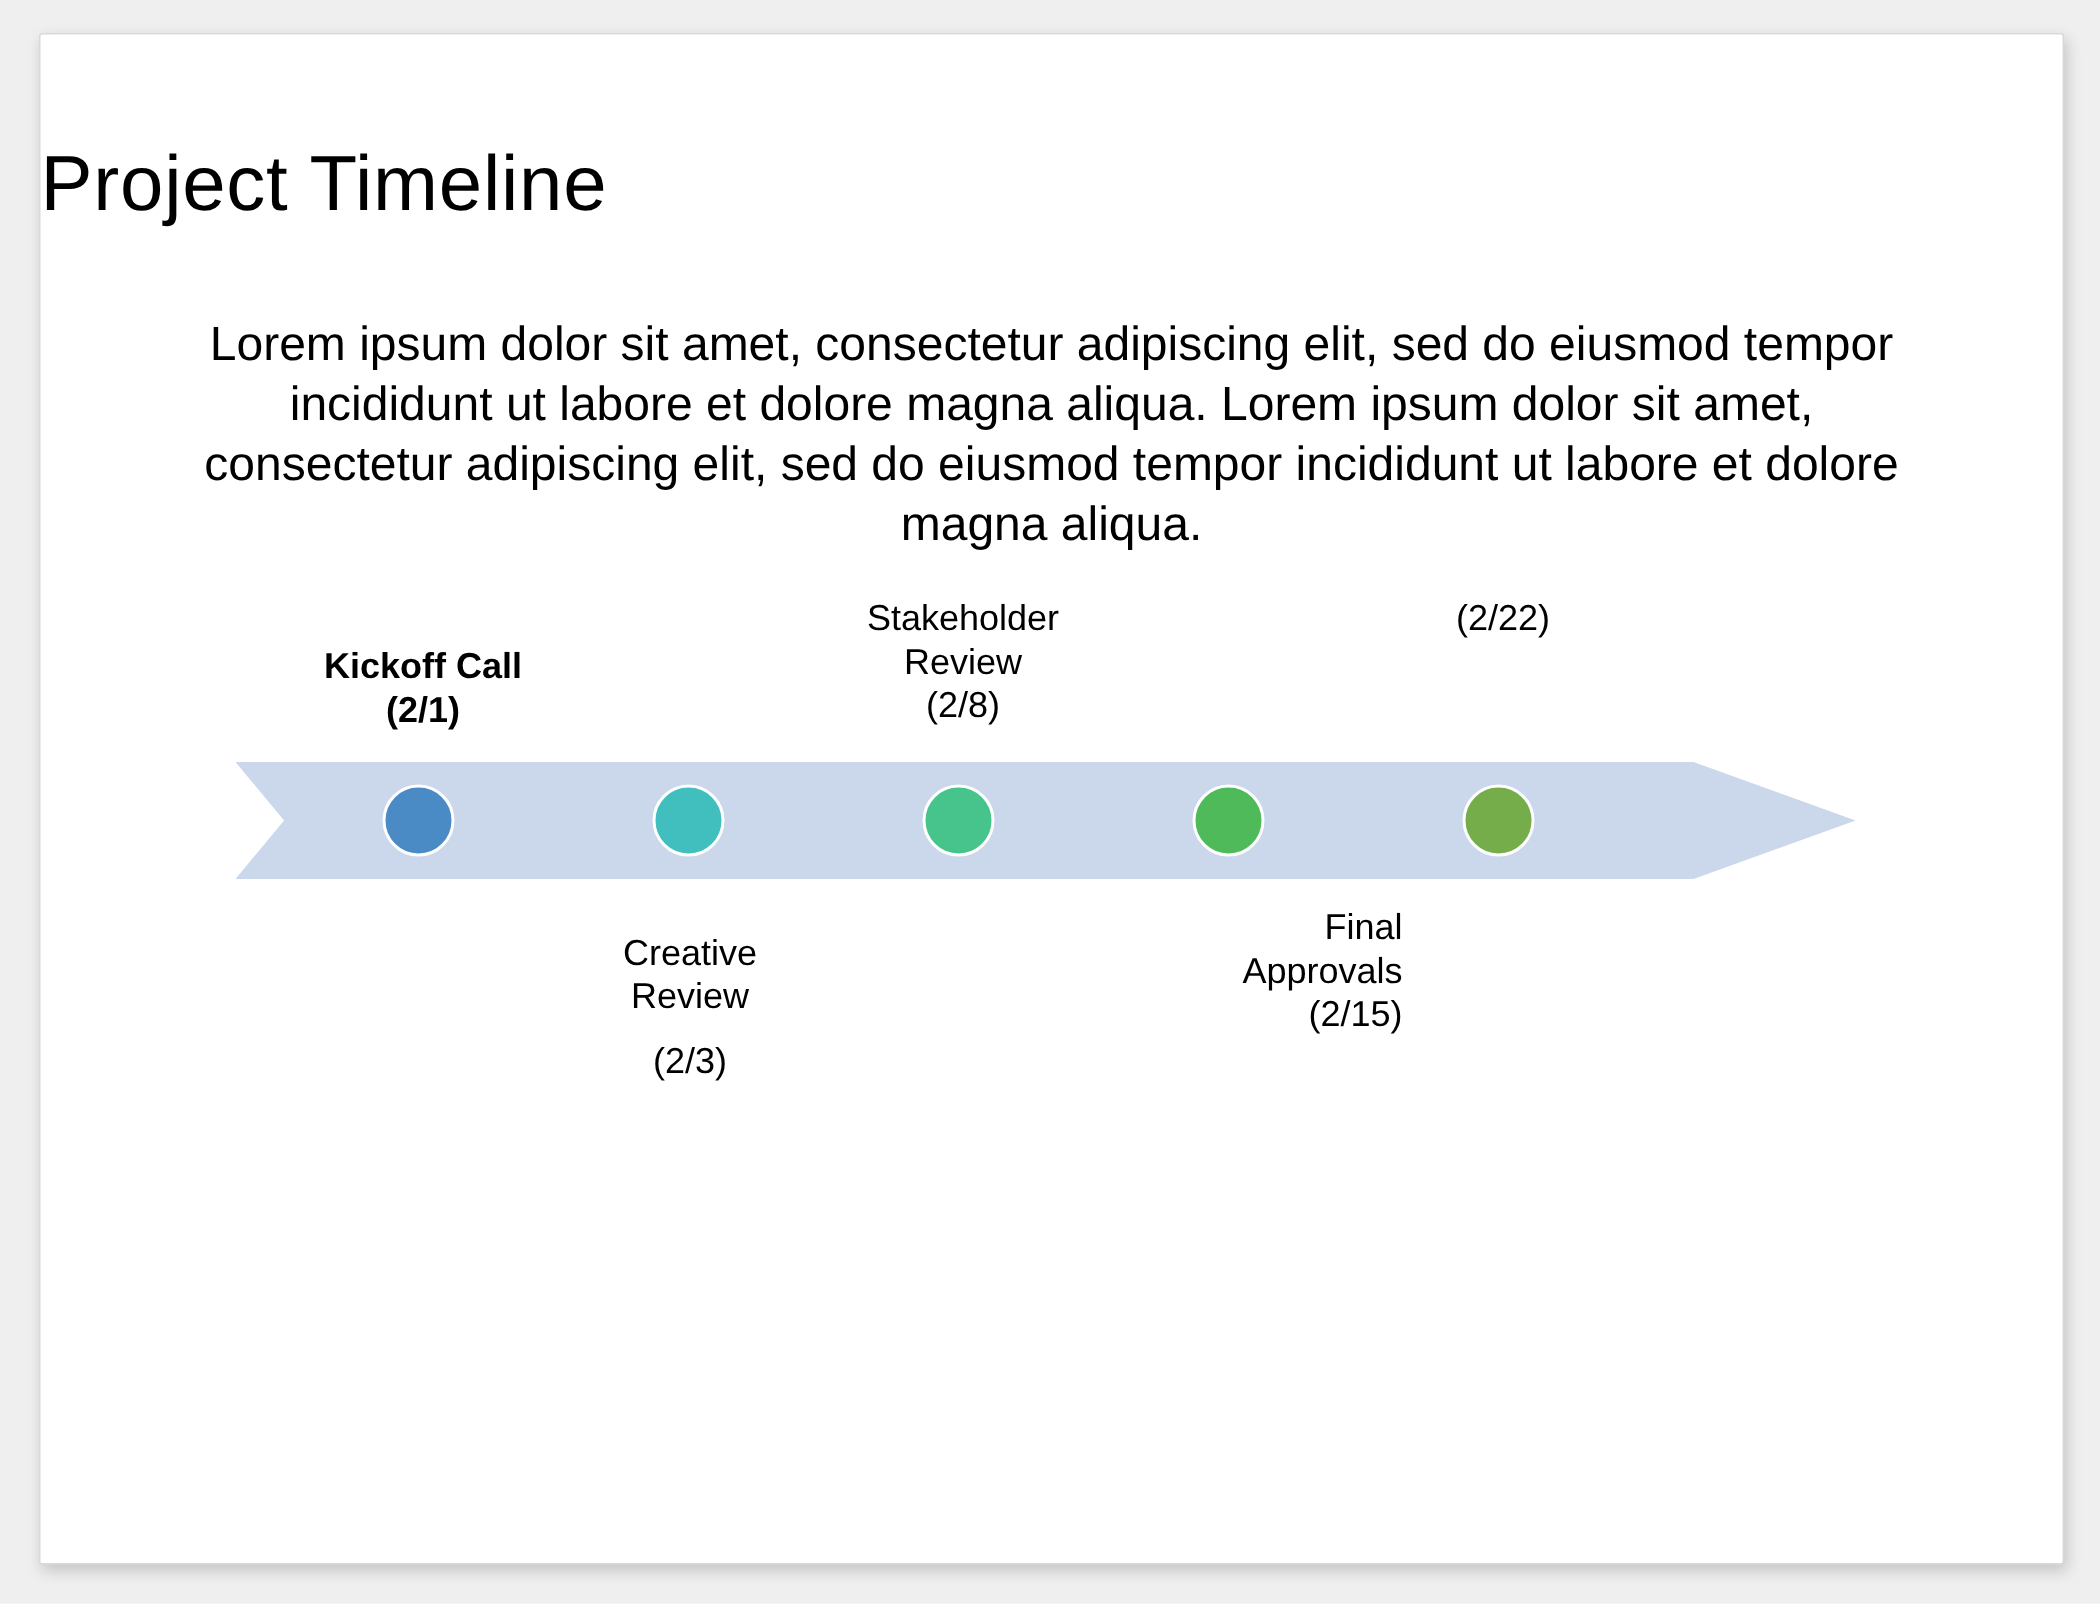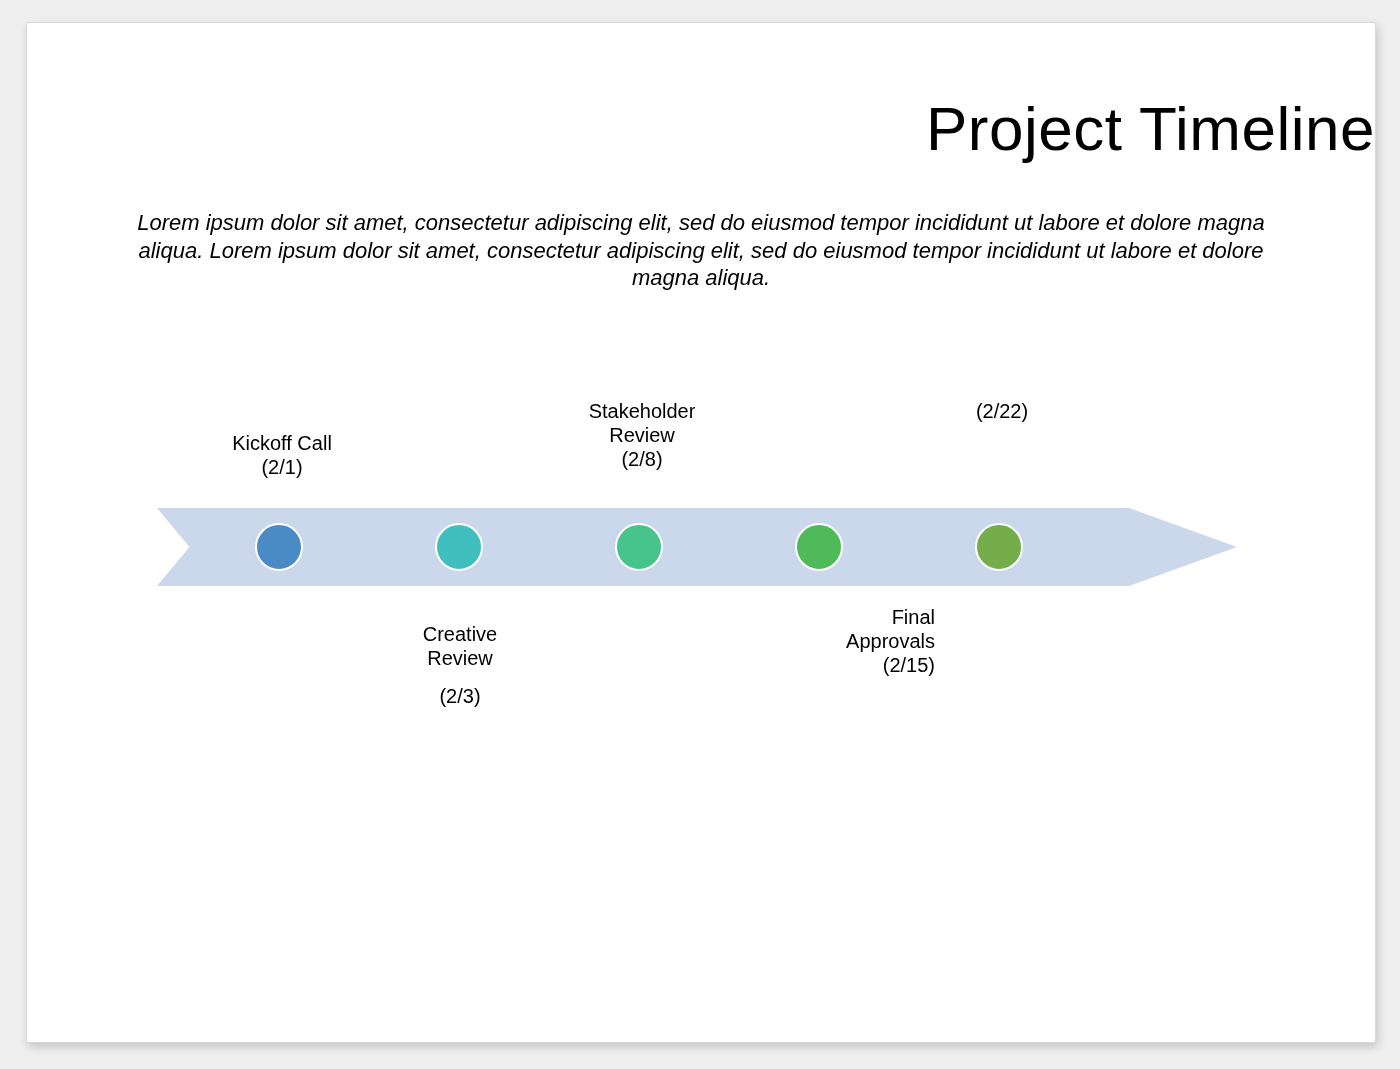--- a/index.html
+++ b/index.html
@@ -10,26 +10,26 @@
   }
   html,body{margin:0;padding:0;background:var(--bg);font-family:"Helvetica Neue",Helvetica,Arial,sans-serif;}
   .stage{
     width:1400px;height:1069px;box-sizing:border-box;padding:22px 26px 28px 26px;
   }
   .slide{
     position:relative;width:100%;height:100%;background:var(--slide);
     border:1px solid #d9d9d9;box-shadow:2px 4px 10px rgba(0,0,0,0.18);border-radius:2px;
   }
   .title{
-    position:absolute;top:70px;left:0;right:0;text-align:right;
-    font-size:62px;font-weight:400;letter-spacing:.5px;color:var(--text);
+    position:absolute;top:70px;left:0;right:0;text-align:left;
+    font-size:52px;font-weight:400;letter-spacing:.5px;color:var(--text);
   }
   .subtitle{
     position:absolute;top:186px;left:80px;right:80px;text-align:center;
-    font-size:22px;line-height:1.25;color:var(--text);font-weight:400;font-style:italic;
+    font-size:32px;line-height:1.25;color:var(--text);font-weight:400;
   }
 
   
   .arrow{
     position:absolute;left:130px;top:485px;height:78px;width:1080px;
     
     background:var(--arrow);
     clip-path: polygon(
       0% 0%,
       3% 50%,
@@ -43,41 +43,41 @@
   .arrow::after{
     content:"";position:absolute;right:-0px;top:-28px;width:0;height:0;
   }
 
   .dot{
     position:absolute;width:48px;height:48px;border-radius:50%;
     border:2px solid #fff;box-sizing:border-box;top:500px;
   }
 
   .lbl{
-    position:absolute;text-align:center;font-size:20px;line-height:1.2;color:var(--text);
+    position:absolute;text-align:center;font-size:24px;line-height:1.2;color:var(--text);
   }
 </style>
 </head>
 <body>
 
 <div class="stage">
   <div class="slide">
 
     <div class="title">Project Timeline</div>
     <div class="subtitle">Lorem ipsum dolor sit amet, consectetur adipiscing elit, sed do eiusmod tempor incididunt ut labore et dolore magna aliqua. Lorem ipsum dolor sit amet, consectetur adipiscing elit, sed do eiusmod tempor incididunt ut labore et dolore magna aliqua.</div>
 
     <div class="arrow"></div>
 
     <div class="dot" style="left: 228px; background: rgb(74, 139, 198);"></div>
     <div class="dot" style="left: 408px; background: rgb(65, 191, 191);"></div>
     <div class="dot" style="left: 588px; background: rgb(71, 196, 139);"></div>
     <div class="dot" style="left: 768px; background: rgb(79, 186, 90);"></div>
     <div class="dot" style="left: 948px; background: rgb(116, 173, 74);"></div>
 
-    <div class="lbl" style="left:150px;top:408px;width:210px;">
+    <div class="lbl" style="left:150px;top:408px;width:210px;font-weight:bold;">
       <div>Kickoff Call</div>
       <div>(2/1)</div>
     </div>
     <div class="lbl" style="left:490px;top:376px;width:250px;">
       <div>Stakeholder<br>Review</div>
       <div>(2/8)</div>
     </div>
     <div class="lbl" style="left:850px;top:376px;width:250px;">
       <div>(2/22)</div>
     </div>

